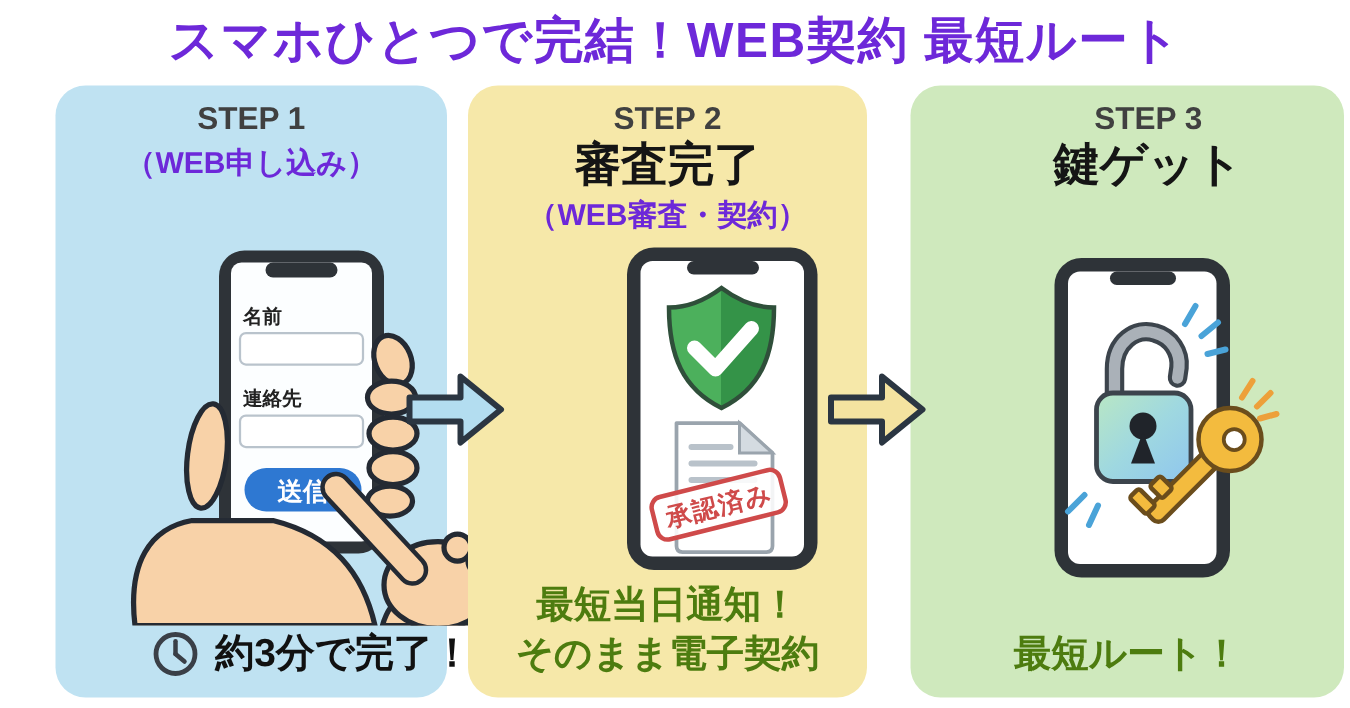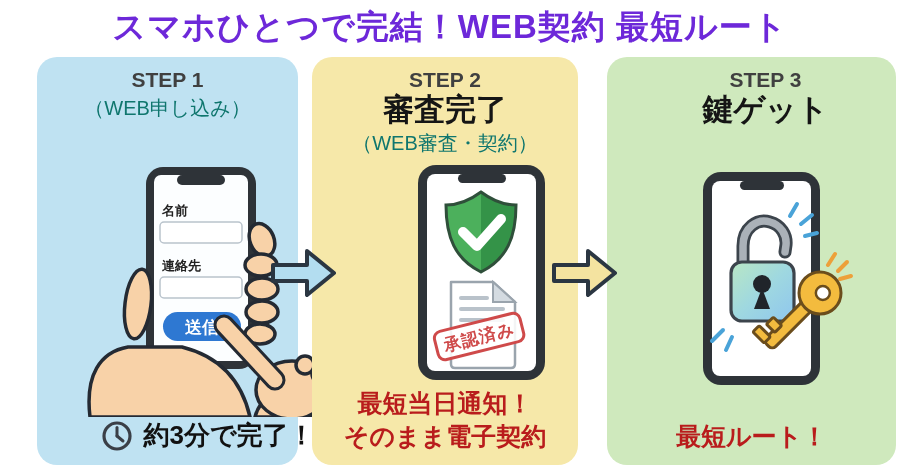--- a/index.html
+++ b/index.html
@@ -6,28 +6,28 @@
   body{width:900px;height:472px;position:relative;overflow:hidden;
        font-family:"Liberation Sans","DejaVu Sans",sans-serif;color:#151515;}
   .title{position:absolute;top:5px;left:0;width:900px;text-align:center;
          font-size:33px;font-weight:700;letter-spacing:1px;color:#6d28d9;}
   .panel{position:absolute;top:57px;height:408px;border-radius:20px;}
   #panel1{left:37px;width:261px;background:#bfe2f2;}
   #panel2{left:312px;width:266px;background:#f6e8a9;}
   #panel3{left:607px;width:261px;background:#cfe9bd;padding-left:28px;}
   .step-label{margin-top:11px;text-align:center;font-size:21px;font-weight:800;color:#404040;}
   .step-heading{text-align:center;font-size:31px;font-weight:800;margin-top:1px;color:#151515;line-height:1.1;}
-  .step-sub{text-align:center;font-size:20px;font-weight:400;margin-top:3px;color:#0f766e;}
+  .step-sub{text-align:center;font-size:20px;font-weight:700;margin-top:3px;color:#6d28d9;}
   .illust{position:absolute;left:0;top:105px;width:100%;height:255px;margin-left:33px;}
   .illust svg{display:block;}
   .p1-footer{position:absolute;bottom:12px;left:0;width:100%;display:flex;
              align-items:center;justify-content:center;gap:9px;
              font-size:26px;font-weight:800;color:#111;padding-left:40px;}
   .p-footer{position:absolute;bottom:12px;left:0;width:100%;text-align:center;
-            font-size:25px;font-weight:800;color:#b91c1c;line-height:1.32;}
+            font-size:25px;font-weight:800;color:#4d7c0f;line-height:1.32;}
   .arrow{position:absolute;top:246px;width:68px;height:54px;z-index:6;}
   #arrow1{left:270px;}
   #arrow2{left:551px;}
 </style>
 </head>
 <body>
 
 <div class="title">スマホひとつで完結！WEB契約 最短ルート</div>
 
 <div class="panel" id="panel1">

